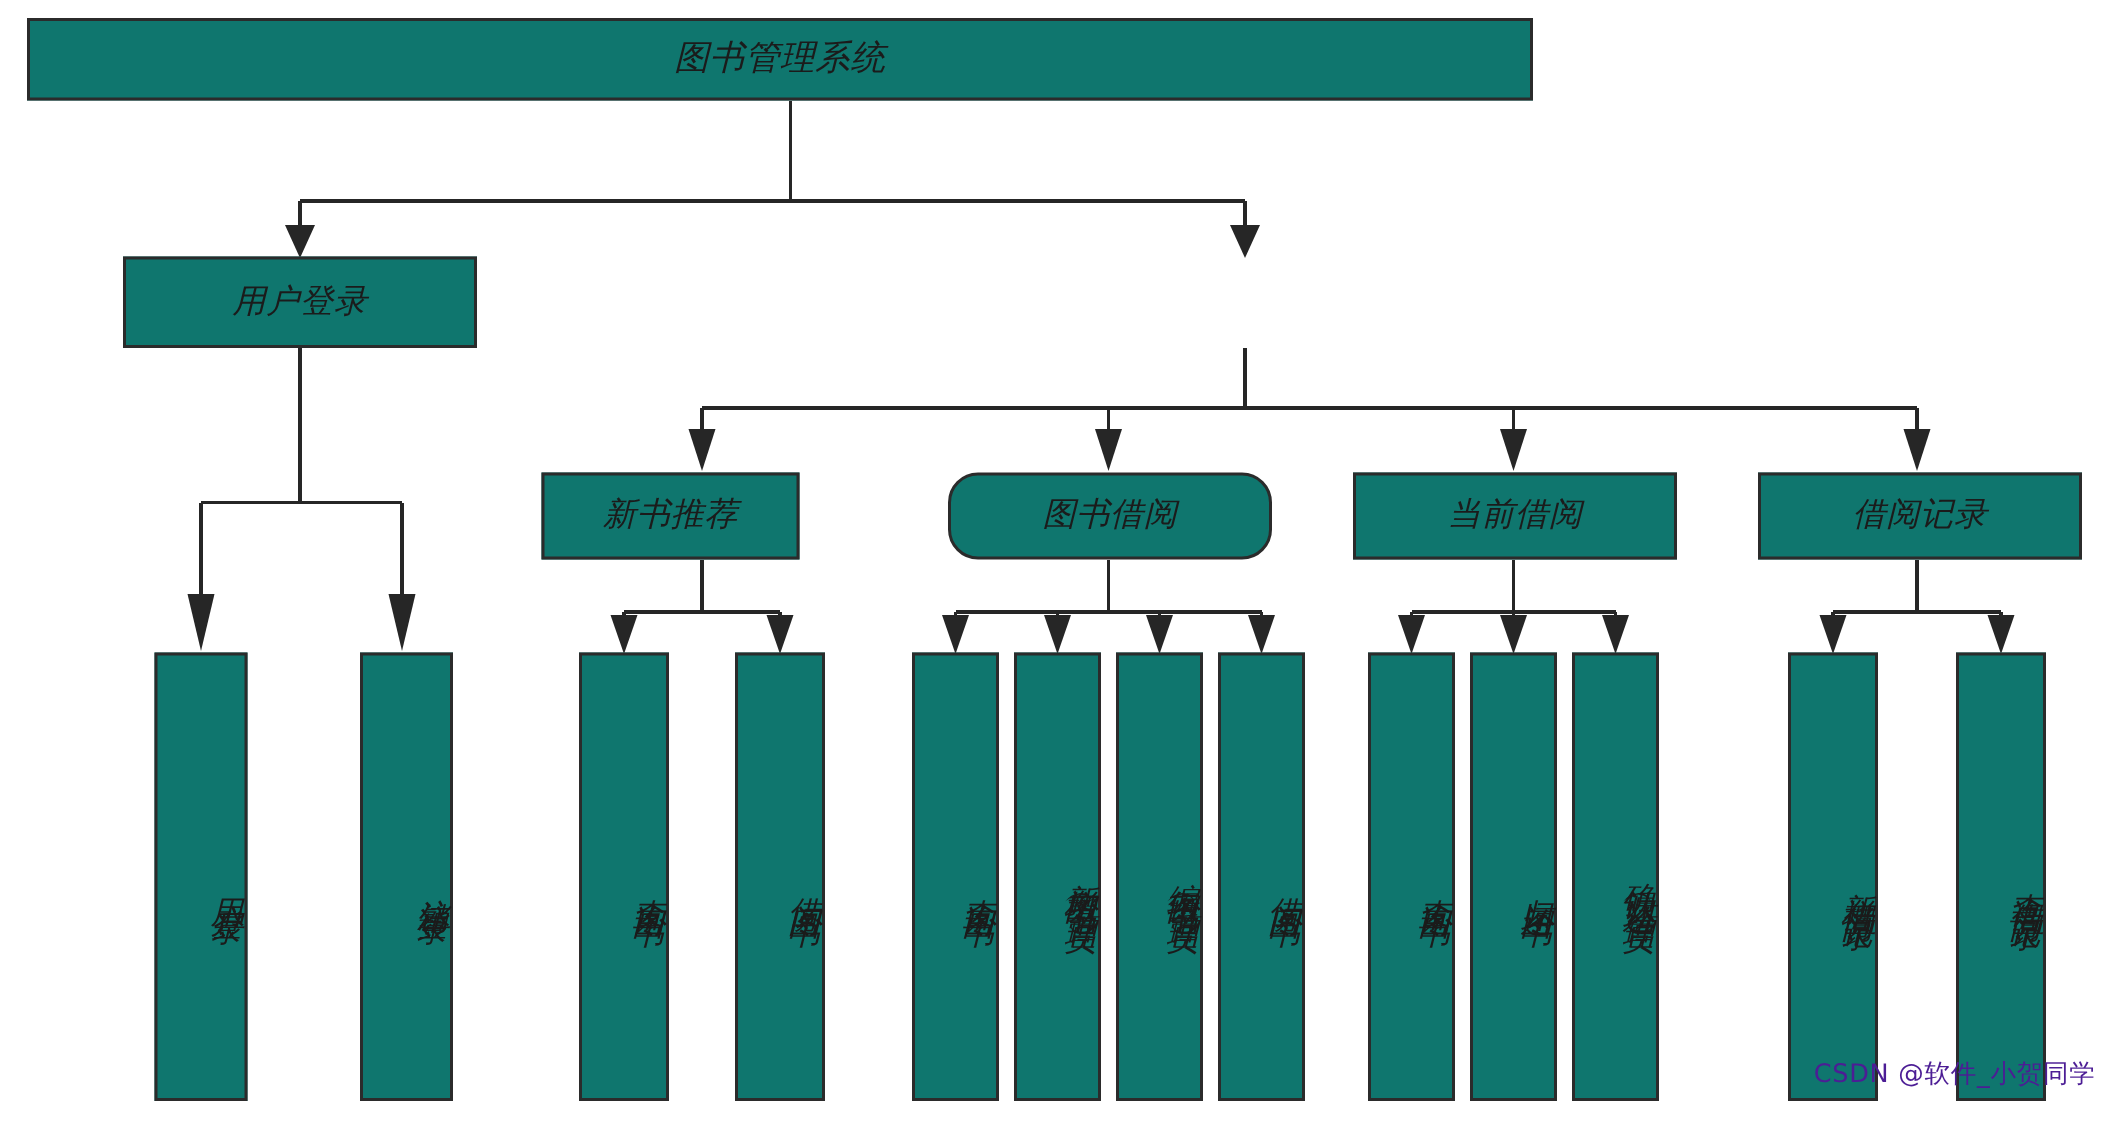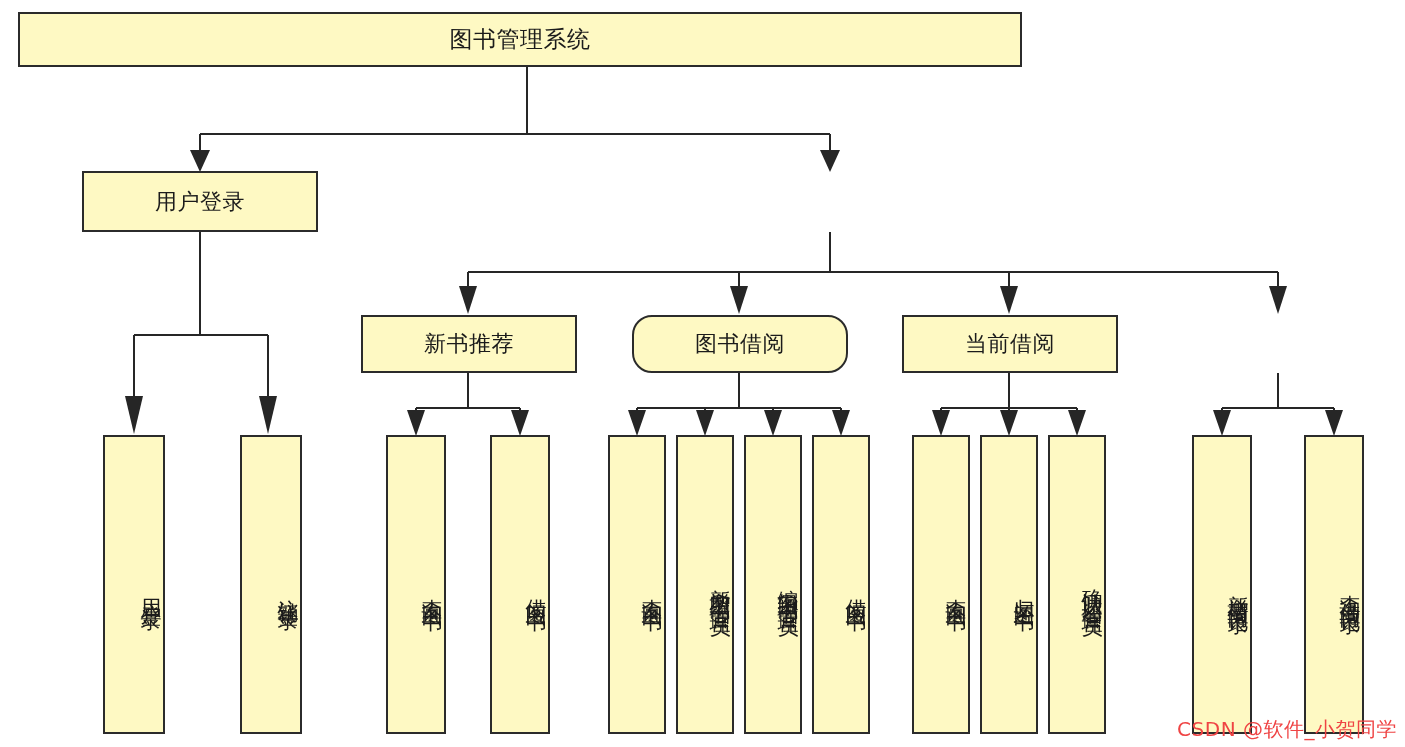--- a/index.html
+++ b/index.html
@@ -36,27 +36,28 @@
   #wires polygon {
     fill: #262626;
     stroke: none;
   }
 
   
   .node {
     position: absolute;
     box-sizing: border-box;
     border: 2.6px solid #2b2b2b;
-    background: #fef9c3;
+    background: #0f766e;
     display: flex;
     align-items: center;
     justify-content: center;
     color: #1b1b1b;
     line-height: 1.18;
     letter-spacing: 0.5px;
+    font-style: italic;
   }
   .node.horizontal {
     font-size: 22px;
     writing-mode: horizontal-tb;
   }
   .node.vertical {
     writing-mode: vertical-rl;
     text-orientation: upright;
     font-size: 21px;
     letter-spacing: 4px;
@@ -68,23 +69,23 @@
     writing-mode: vertical-rl;
     text-orientation: upright;
     display: block;
   }
   .node.root { font-size: 23px; }
 
   
   #watermark {
     position: absolute;
     right: 8px;
-    bottom: 4px;
-    font-size: 20px;
-    color: #ef4444;
+    bottom: 20px;
+    font-size: 17px;
+    color: #4c1d95;
     letter-spacing: 0.5px;
     white-space: nowrap;
     font-family: "DejaVu Sans", "Liberation Sans", sans-serif;
   }
 </style>
 </head>
 <body>
 
 <div id="canvas">
 
@@ -152,29 +153,32 @@
   </svg>
 
   <div class="node horizontal root" style="left:18px; top:12px; width:1004px; height:55px;">
     <span>图书管理系统</span>
   </div>
 
   <div class="node horizontal" style="left:82px; top:171px; width:236px; height:61px;">
     <span>用户登录</span>
   </div>
 
-  <div class="node horizontal" style="left:361px; top:315px; width:216px; height:58px;">
+  <div class="node horizontal" style="left:361px; top:315px; width:172px; height:58px;">
     <span>新书推荐</span>
   </div>
   <div class="node horizontal" style="left:632px; top:315px; width:216px; height:58px;border-radius:20px;">
     <span>图书借阅</span>
   </div>
   <div class="node horizontal" style="left:902px; top:315px; width:216px; height:58px;">
     <span>当前借阅</span>
   </div>
+  <div class="node horizontal" style="left:1172px; top:315px; width:216px; height:58px;">
+    <span>借阅记录</span>
+  </div>
 
   <div class="node vertical" style="left:103px; top:435px; width:62px; height:299px;">
     <span class="vtext">用户登录</span>
   </div>
   <div class="node vertical" style="left:240px; top:435px; width:62px; height:299px;">
     <span class="vtext">注销登录</span>
   </div>
 
   <div class="node vertical" style="left:386px; top:435px; width:60px; height:299px;">
     <span class="vtext">查询图书</span>

